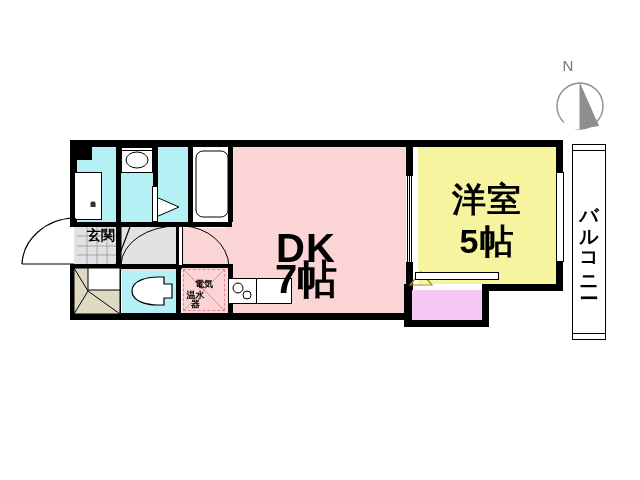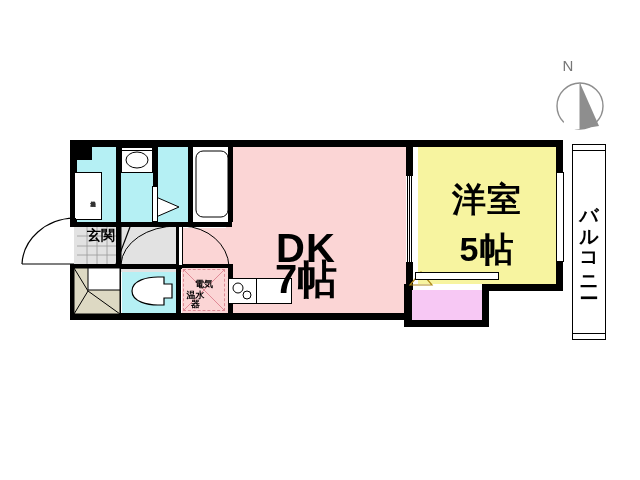--- a/index.html
+++ b/index.html
@@ -184,21 +184,21 @@
 
   <div class="abs thinline" style="left:572px;top:144px;width:34px;height:1px;"></div>
   <div class="abs thinline" style="left:572px;top:339px;width:34px;height:1px;"></div>
   <div class="abs thinline" style="left:572px;top:150px;width:34px;height:1px;"></div>
   <div class="abs thinline" style="left:572px;top:333px;width:34px;height:1px;"></div>
 
   <div class="lbl lbl-dk" style="left:256px;top:202px;width:100px;margin-top:26px;">DK</div>
   <div class="lbl lbl-dk2" style="left:256px;top:232px;width:100px;margin-top:27px;">7帖</div>
 
   <div class="lbl lbl-room" style="left:432px;top:182px;width:110px;">洋室</div>
-  <div class="lbl lbl-room" style="left:432px;top:232px;width:110px;">5帖</div>
+  <div class="lbl lbl-room" style="left:432px;top:224px;width:110px;">5帖</div>
 
 
   <div class="lbl lbl-balcony" style="left:578px;top:166px;height:150px;width:22px;">バルコニー</div>
 
   <div class="lbl lbl-genkan" style="left:86px;top:228px;width:30px;">玄関</div>
 
   <div class="lbl lbl-n" style="left:556px;top:58px;width:24px;">N</div>
   <svg class="abs" style="left:556px;top:82px;" width="48" height="48">
     <circle cx="24" cy="24" r="23" fill="#ffffff" stroke="#8e8e8e" stroke-width="1.4"></circle>
     <polygon points="24,1 24,47 5,47" fill="#ffffff" stroke="none"></polygon>

